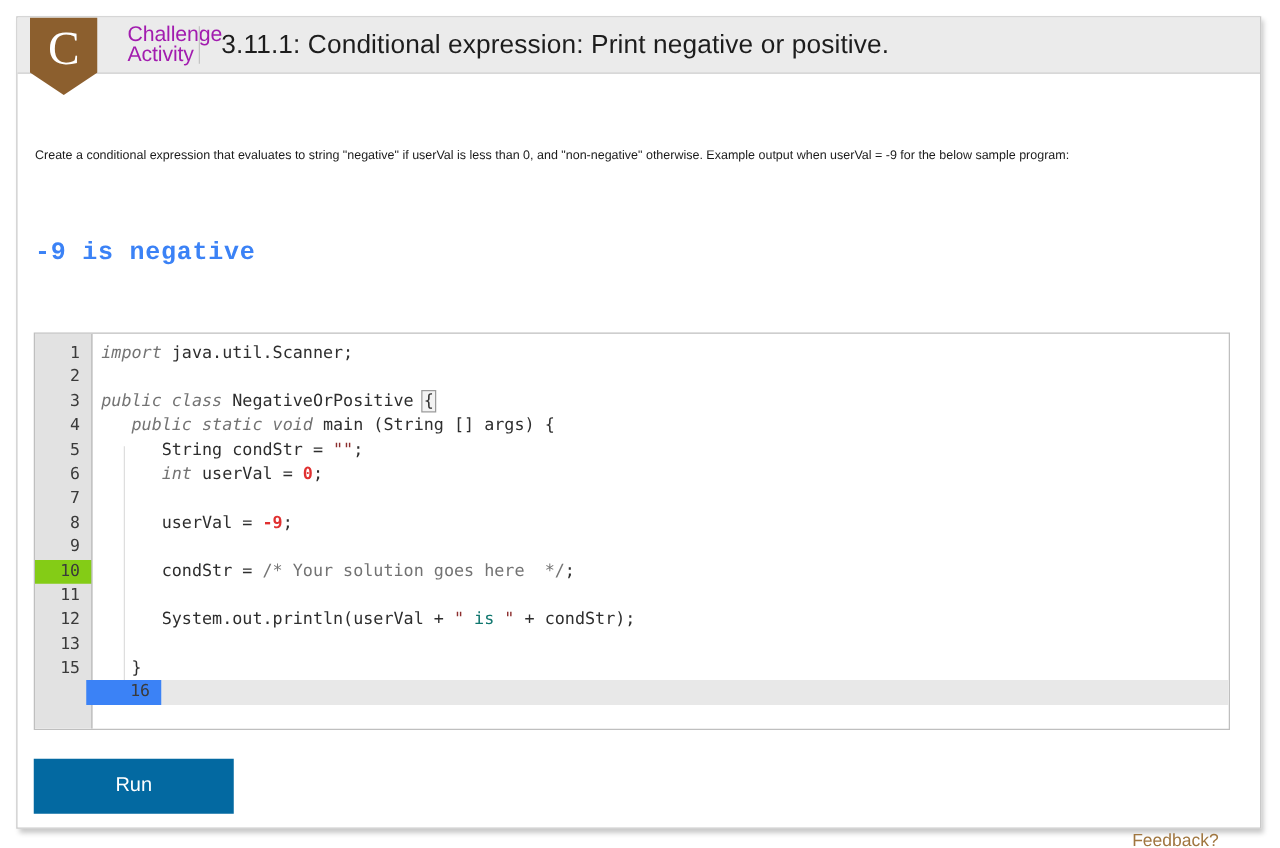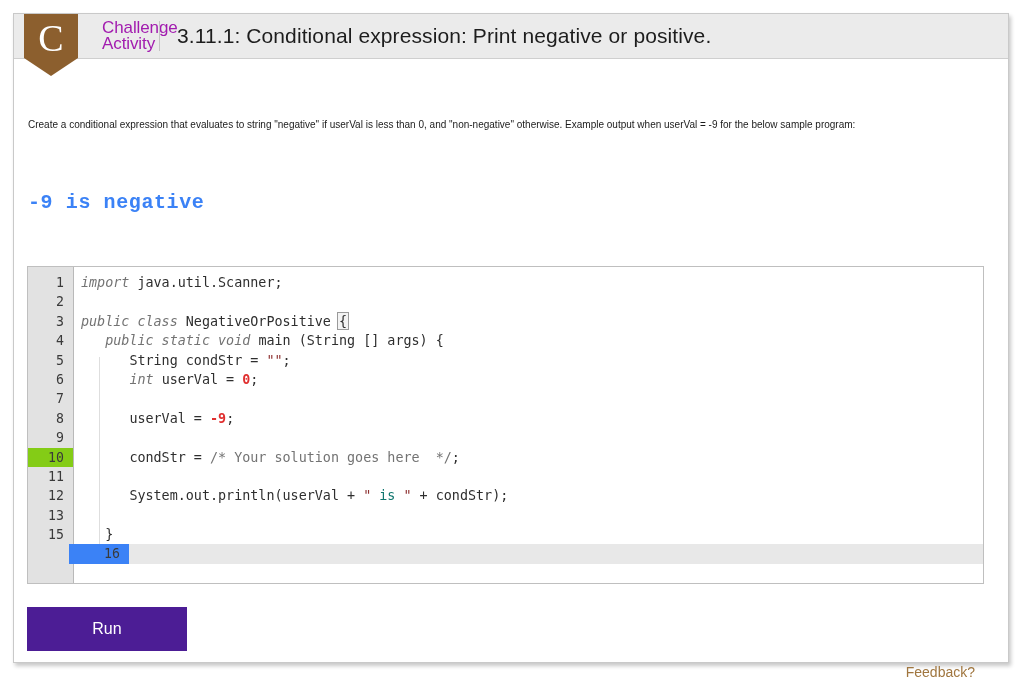--- a/index.html
+++ b/index.html
@@ -211,21 +211,21 @@
     margin-left: -1px;
   }
 
   
   .run-btn {
     position: absolute;
     left: 13px;
     top: 548px;
     width: 160px;
     height: 44px;
-    background: #4c1d95;
+    background: #0369a1;
     color: #ffffff;
     border: none;
     font-size: 16px;
     font-family: "Liberation Sans", sans-serif;
     cursor: pointer;
     padding: 0;
     line-height: 44px;
     text-align: center;
   }
 

